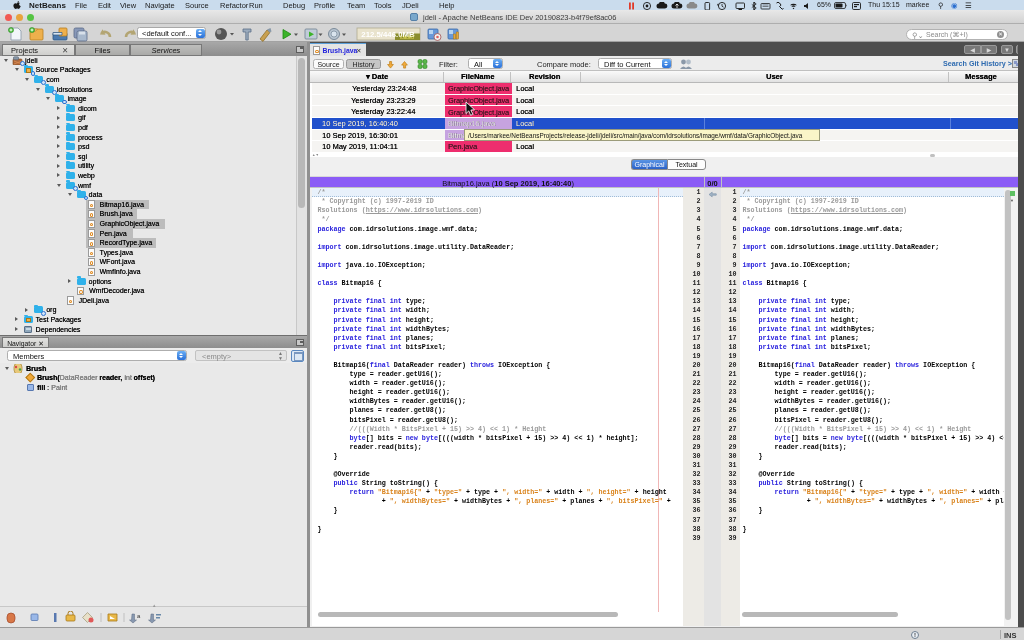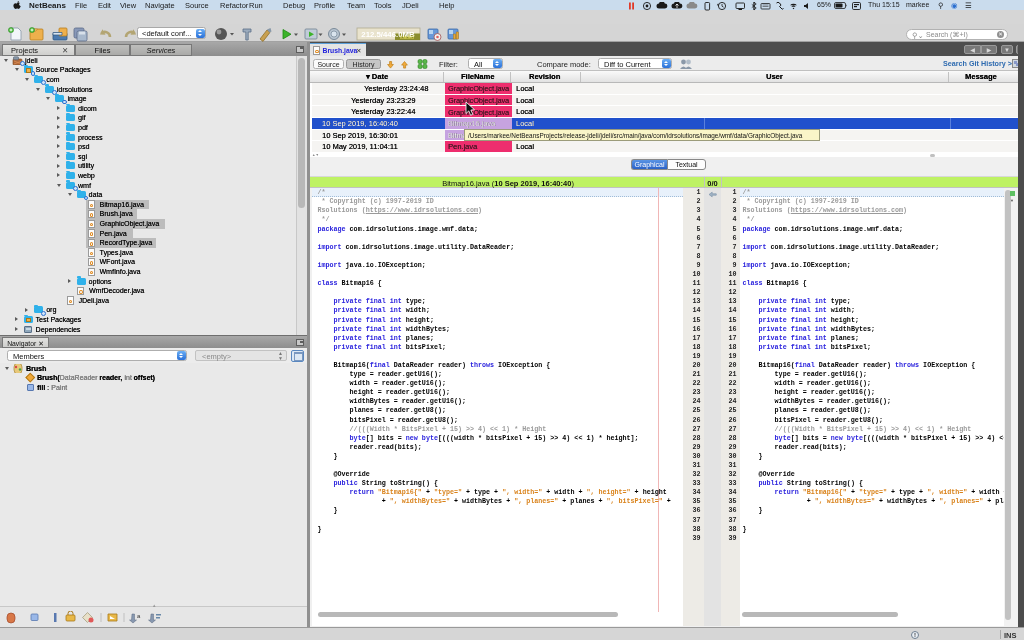--- a/index.html
+++ b/index.html
@@ -117,20 +117,27 @@
         <rect x="0.5" y="0.5" width="8" height="7" rx="1.2" fill="none" stroke="#1a1a1a" stroke-width="0.9"></rect>
         <rect x="2" y="2" width="5" height="1.2" fill="#1a1a1a"></rect>
         <rect x="2" y="4" width="3" height="1.2" fill="#1a1a1a"></rect>
       </svg>
     <span class="mi" style="left:868px;font-size:7px">Thu 15:15</span>
     <span class="mi" style="left:906px;font-size:7px">markee</span>
     <span class="mi" style="left:938px">⚲</span>
     <span class="mi" style="left:951px;color:#2a6fd0">◉</span>
     <span class="mi" style="left:965px">☰</span>
   </div>
+  <div id="titlebar" class="abs">
+    <span class="light" style="left:5px;background:#f25a52;"></span>
+    <span class="light" style="left:16px;background:#e8a33c;"></span>
+    <span class="light" style="left:27px;background:#55c443;"></span>
+    <span class="abs" style="left:410px;top:2.5px;width:8px;height:8px;background:#7aa8cc;border-radius:2px;border:0.7px solid #5580a8;box-sizing:border-box"></span>
+    <span class="abs" style="left:423px;top:2.7px;font-size:7.5px;color:#3c3c3c;">jdeli - Apache NetBeans IDE Dev 20190823-b4f79ef8ac06</span>
+  </div>
   <div id="toolbar" class="abs">
     <svg class="abs" style="left:7px;top:2px" width="460" height="16" viewBox="0 0 460 16">
       <g>
         <path d="M4 2 h7 l3 3 v9 h-10 z" fill="#f2f6fa" stroke="#8898a8" stroke-width="0.8"></path>
         <circle cx="4" cy="4" r="2.6" fill="#49b83a" stroke="#2d8a22" stroke-width="0.5"></circle>
         <path d="M2.6 4 h2.8 M4 2.6 v2.8" stroke="#fff" stroke-width="0.9"></path>
       </g>
       <g transform="translate(21,0)">
         <rect x="2" y="3" width="13" height="11" rx="1" fill="#eeb04c" stroke="#b87d1e" stroke-width="0.8"></rect>
         <path d="M2 5 h6 l1.5-2 h-7 z" fill="#f5c878" stroke="#b87d1e" stroke-width="0.6"></path>
@@ -205,21 +212,21 @@
       <span style="position:absolute;left:19px;top:1.4px;font-size:7px;color:#8a8a8a">Search (⌘+I)</span>
       <span style="position:absolute;right:3px;top:1.2px;width:7px;height:7px;background:#909090;border-radius:50%;color:#fff;font-size:5.5px;text-align:center;line-height:7px">✕</span>
     </span>
   </div>
   <div id="ltabs" class="abs">
     <span class="ptab" style="left:2px;width:73px;background:linear-gradient(#e2e2e0,#cfcfcd);text-align:left;">
         <span style="position:absolute;left:8px">Projects</span>
         <span style="position:absolute;left:59px;color:#444">✕</span>
       </span>
     <span class="ptab" style="left:75px;width:55px;background:linear-gradient(#bebebc,#aaaaa8);">Files</span>
-    <span class="ptab" style="left:130px;width:62px;background:linear-gradient(#bebebc,#aaaaa8);font-style:italic;">Services</span>
+    <span class="ptab" style="left:130px;width:72px;background:linear-gradient(#bebebc,#aaaaa8);font-style:italic;">Services</span>
     <span class="abs" style="left:296px;top:3.5px;width:8px;height:7px;border:1px solid #5e5e5e;background:#c8c8c8;box-sizing:border-box">
         <span style="position:absolute;right:0.5px;top:0.5px;width:3px;height:2px;background:#5e5e5e"></span>
       </span>
   </div>
   <div id="etabs" class="abs">
     <span class="abs" style="left:0;top:1px;width:56px;height:13px;background:#e4e4e4;border-top:1.6px solid #5c9fd8;box-sizing:border-box;">
       <span class="jfile" style="left:3px;top:2.4px"></span>
       <span style="position:absolute;left:12.5px;top:2.8px;font-size:6.8px;font-weight:bold;color:#2222dd">Brush.java</span>
       <span style="position:absolute;left:46px;top:2.5px;font-size:6.5px;color:#333">✕</span>
     </span>
@@ -497,21 +504,21 @@
       <span class="hcell" style="left:151px;font-weight:bold;font-size:7.5px">FileName</span>
       <span class="hcell" style="left:219px;font-weight:bold;font-size:7.5px">Revision</span>
       <span class="hcell" style="left:456px;font-weight:bold;font-size:7.5px">User</span>
       <span class="hcell" style="left:655px;font-weight:bold;font-size:7.5px">Message</span>
       <span class="abs" style="left:133px;top:1px;width:1px;height:10px;background:#c2c2c2"></span>
       <span class="abs" style="left:200px;top:1px;width:1px;height:10px;background:#c2c2c2"></span>
       <span class="abs" style="left:270px;top:1px;width:1px;height:10px;background:#c2c2c2"></span>
       <span class="abs" style="left:638px;top:1px;width:1px;height:10px;background:#c2c2c2"></span>
     </div>
     <div class="hrow" style="top:12.2px">
-        <span class="hcell" style="left:52px">Yesterday 23:24:48</span>
+        <span class="hcell" style="left:40px">Yesterday 23:24:48</span>
         <span class="abs" style="left:133px;top:0;width:67px;height:10.6px;background:#ee2e6e"></span>
         <span class="hcell" style="left:136px;color:#5a0a22;font-size:7.2px;top:1.3px">GraphicObject.java</span>
         <span class="hcell" style="left:204px">Local</span>
       </div>
     <div class="hrow" style="top:23.8px">
         <span class="hcell" style="left:39px">Yesterday 23:23:29</span>
         <span class="abs" style="left:133px;top:0;width:67px;height:10.6px;background:#ee2e6e"></span>
         <span class="hcell" style="left:136px;color:#5a0a22;font-size:7.2px;top:1.3px">GraphicObject.java</span>
         <span class="hcell" style="left:204px">Local</span>
       </div>
@@ -553,21 +560,21 @@
     <div class="abs" style="left:0;top:81.8px;width:708px;height:4.5px;background:#fff">
       <span class="abs" style="left:2px;top:0.5px;font-size:3.5px;color:#888">▲▼</span>
       <span class="abs" style="left:620px;top:1px;width:5px;height:3px;background:#c0c0c0;border-radius:1.5px"></span>
     </div>
   </div>
   <div id="diff" class="abs">
 
     <span class="abs" style="left:321px;top:2px;width:36px;height:10.5px;background:linear-gradient(#5a94e4,#2a62c8);border:1px solid #888;border-right:none;border-radius:3px 0 0 3px;box-sizing:border-box;color:#fff;font-size:7px;text-align:center;line-height:9.5px">Graphical</span>
     <span class="abs" style="left:357px;top:2px;width:39px;height:10.5px;background:#fdfdfd;border:1px solid #888;border-radius:0 3px 3px 0;box-sizing:border-box;color:#111;font-size:7px;text-align:center;line-height:9.5px">Textual</span>
 
-    <div class="abs" style="left:0;top:19px;width:708px;height:12px;background:#bef264;border-top:1px solid #d8d8d8;border-bottom:1px solid #c2c2c2;box-sizing:border-box;">
+    <div class="abs" style="left:0;top:19px;width:708px;height:12px;background:#8b5cf6;border-top:1px solid #d8d8d8;border-bottom:1px solid #c2c2c2;box-sizing:border-box;">
       <span class="abs" style="left:2px;top:1.5px;width:392px;text-align:center;font-size:7.5px;color:#111">Bitmap16.java (<b>10 Sep 2019, 16:40:40</b>)</span>
       <span class="abs" style="left:394px;top:1.5px;width:17px;text-align:center;font-size:7.5px;font-weight:bold;color:#111">0/0</span>
       <span class="abs" style="left:394px;top:0;width:1px;height:11px;background:#c2c2c2"></span>
       <span class="abs" style="left:411px;top:0;width:1px;height:11px;background:#c2c2c2"></span>
     </div>
 
     <div class="codebox" style="left:2px;top:31px;width:371px;height:438px;">
       <div class="hl1" style="left:0;top:0.3px;width:371px"></div>
       <span class="abs" style="left:346px;top:0;width:1px;height:424px;background:#f0b6b6"></span>
       <pre class="abs" style="left:5.5px;top:0.2px"><span class="c">/*</span>

